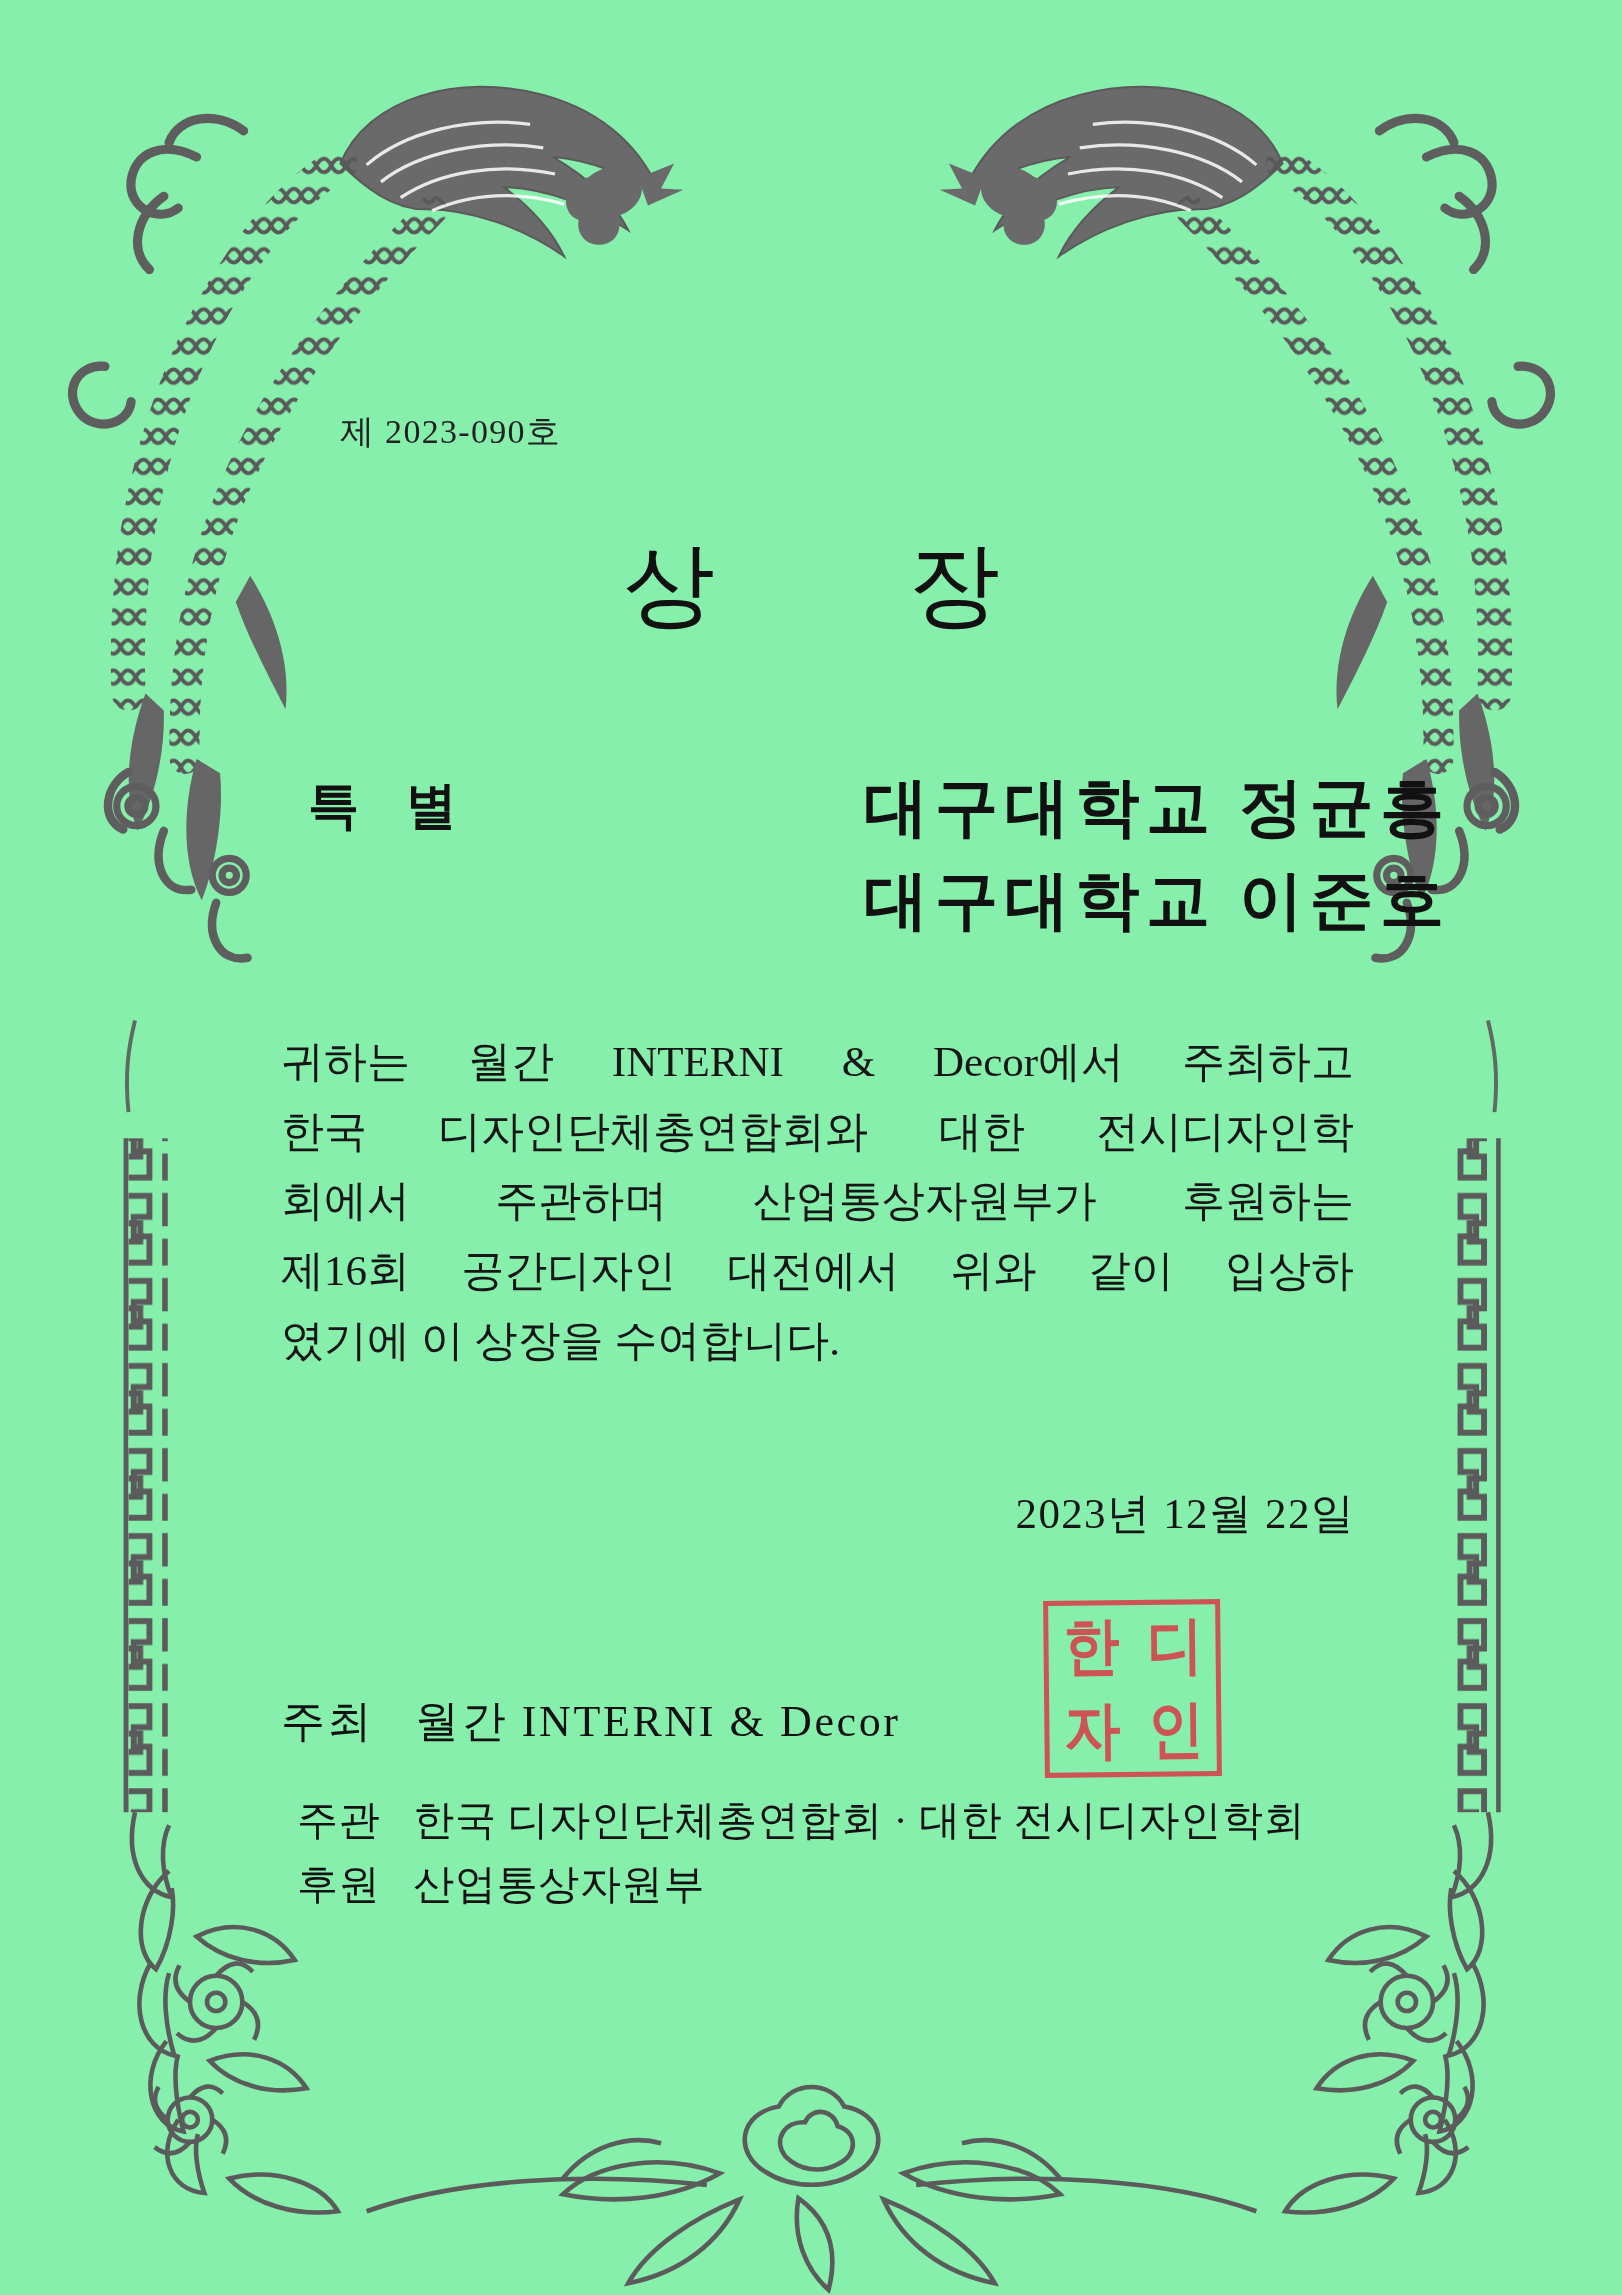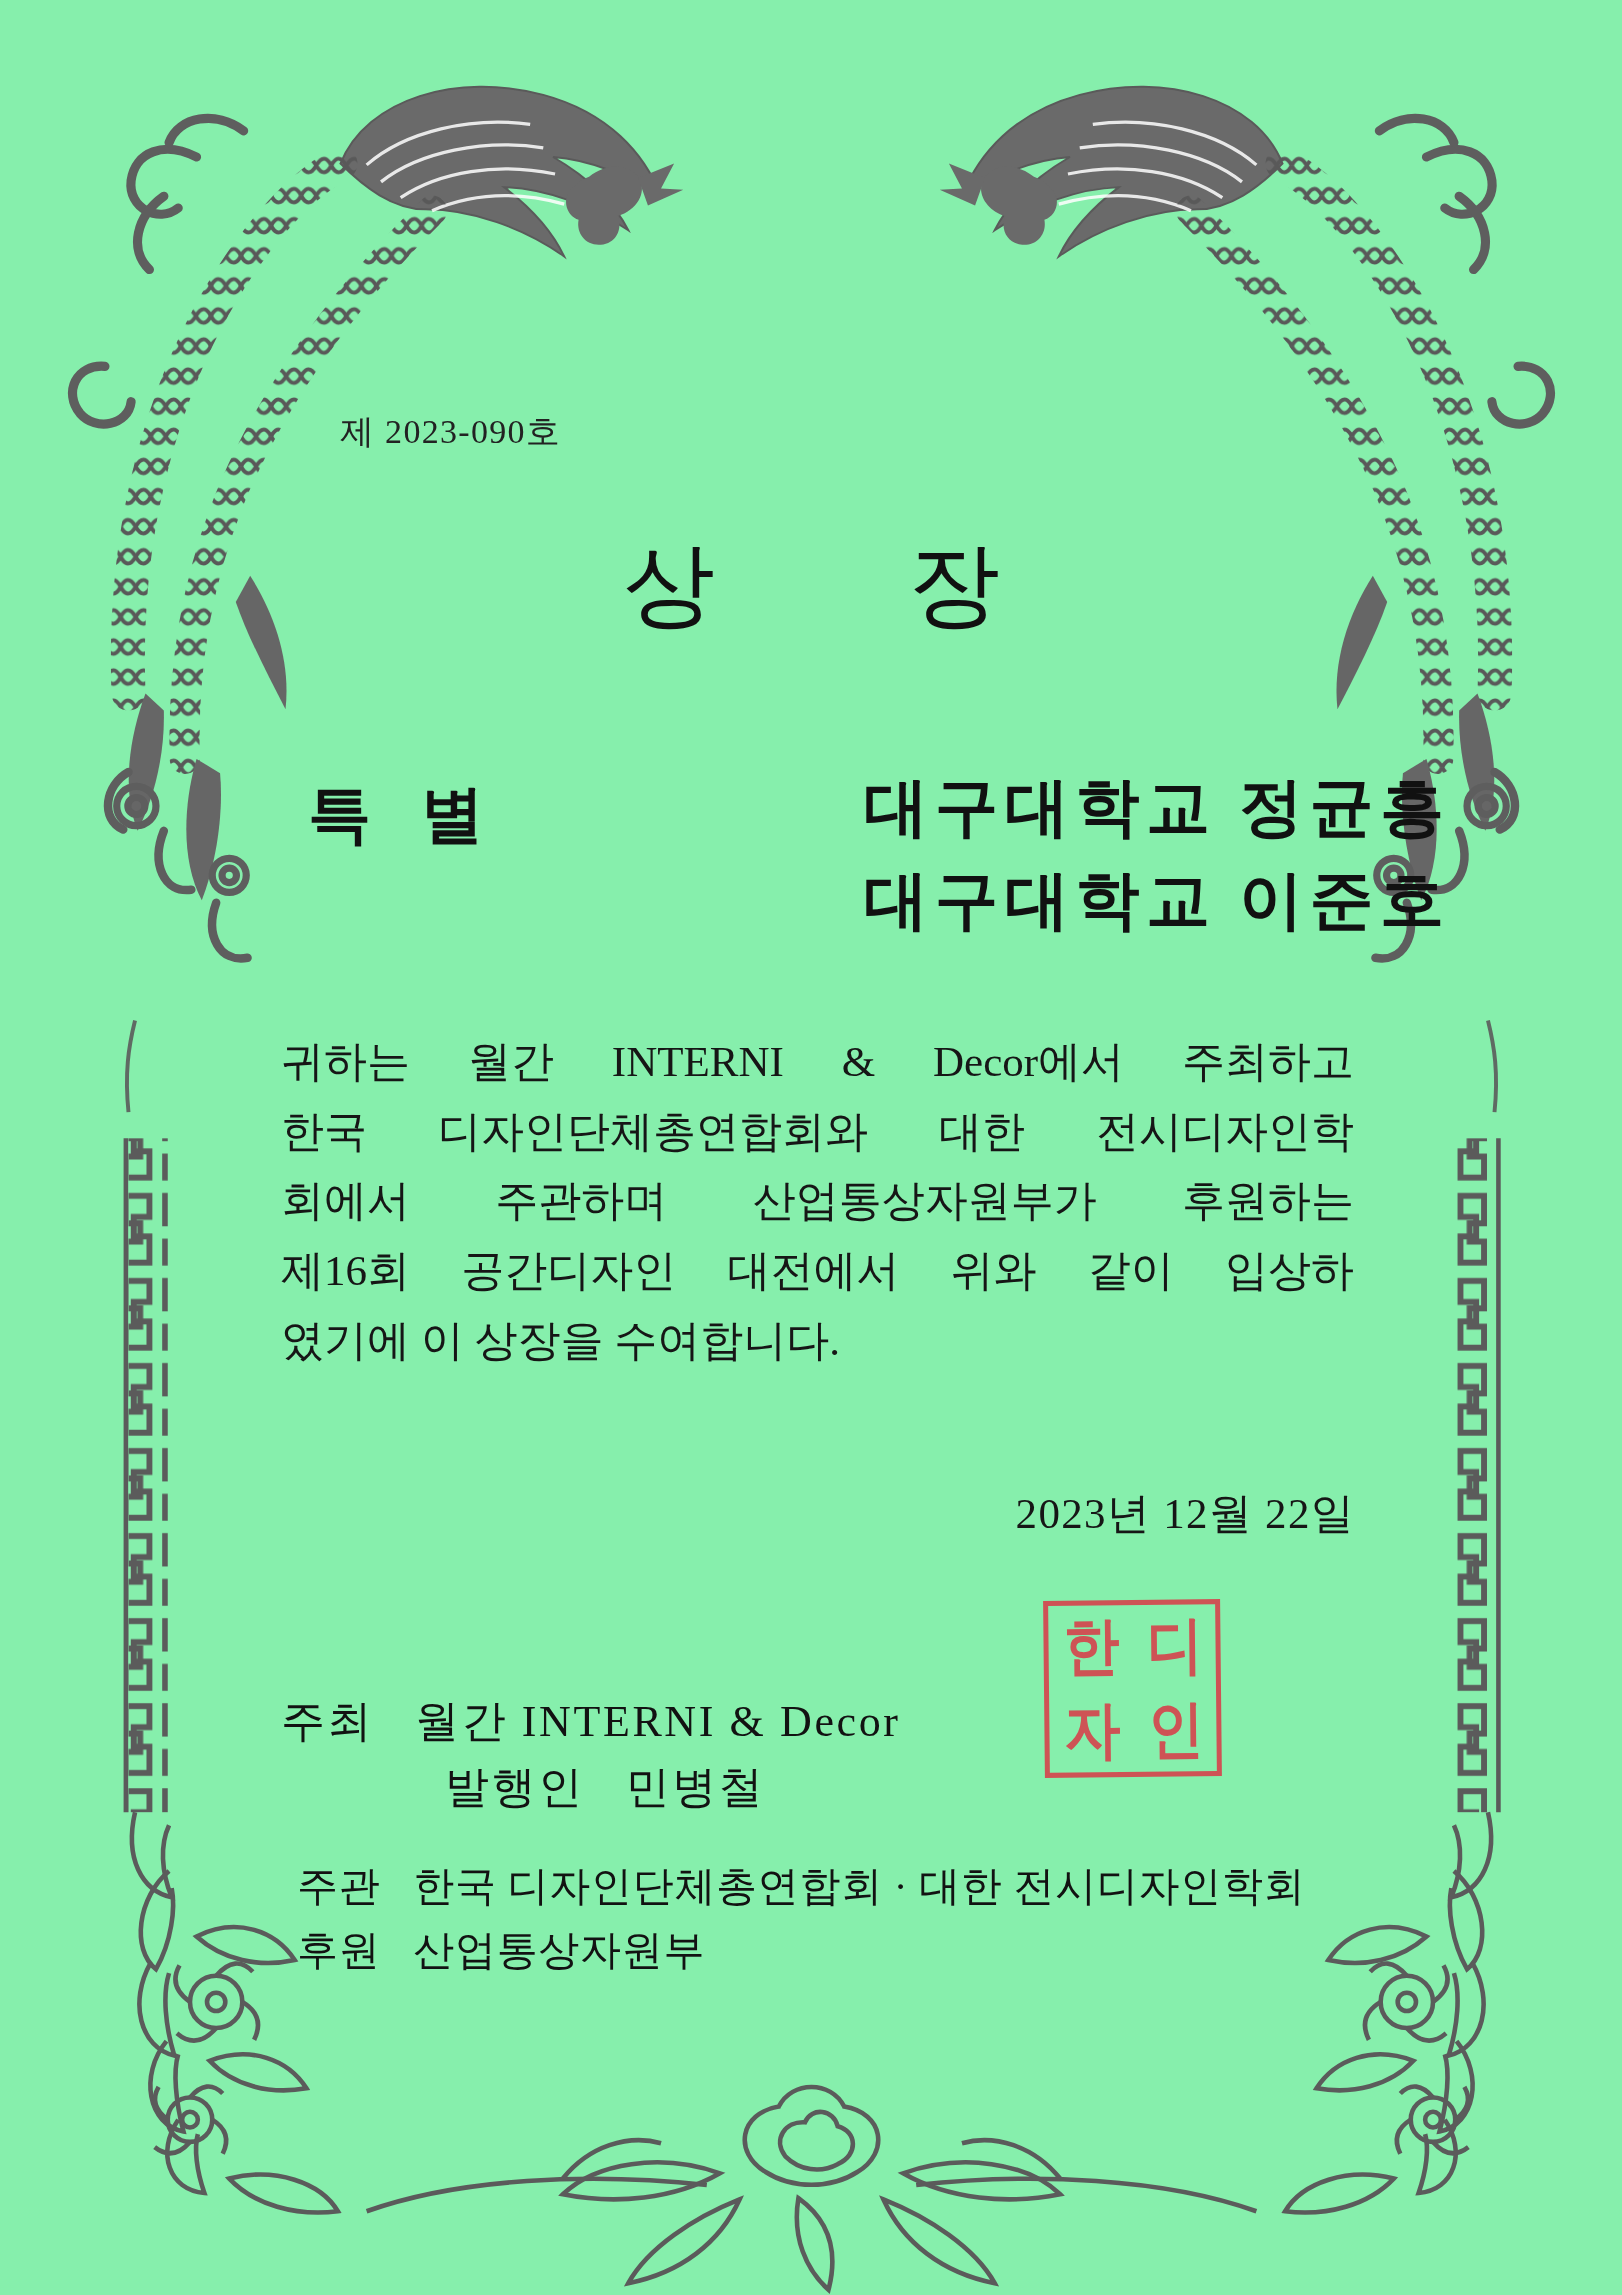--- a/index.html
+++ b/index.html
@@ -54,21 +54,21 @@
     letter-spacing: 85px;
     text-indent: 85px;
     color: #111;
     font-family: "Liberation Serif", "DejaVu Serif", serif;
   }
 
   .award-kind {
     position: absolute;
     left: 308px;
     top: 772px;
-    font-size: 63px;
+    font-size: 51px;
     font-weight: 700;
     letter-spacing: 17px;
     color: #111;
   }
 
   .recipients {
     position: absolute;
     left: 864px;
     top: 762px;
     width: 537px;
@@ -406,25 +406,20 @@
     <span class="body-line">였기에 이 상장을 수여합니다.</span>
   </div>
 
   <div class="date">2023년 12월 22일</div>
 
   <div class="signatures">
     <div class="sig-row sig-host">
       <span>주최</span>
       <span>&nbsp;</span>
       <span>월간 INTERNI &amp; Decor</span>
-    </div>
-    <div class="sig-row sig-publisher">
-      <span>발행인</span>
-      <span>&nbsp;</span>
-      <span>민병철</span>
     </div>
     <div class="sig-block-2">
       <div class="sig-row sig-organizer">
         <span>주관</span>
         <span>&nbsp;</span>
         <span>한국 디자인단체총연합회 · 대한 전시디자인학회</span>
       </div>
       <div class="sig-row sig-sponsor">
         <span>후원</span>
         <span>&nbsp;</span>

